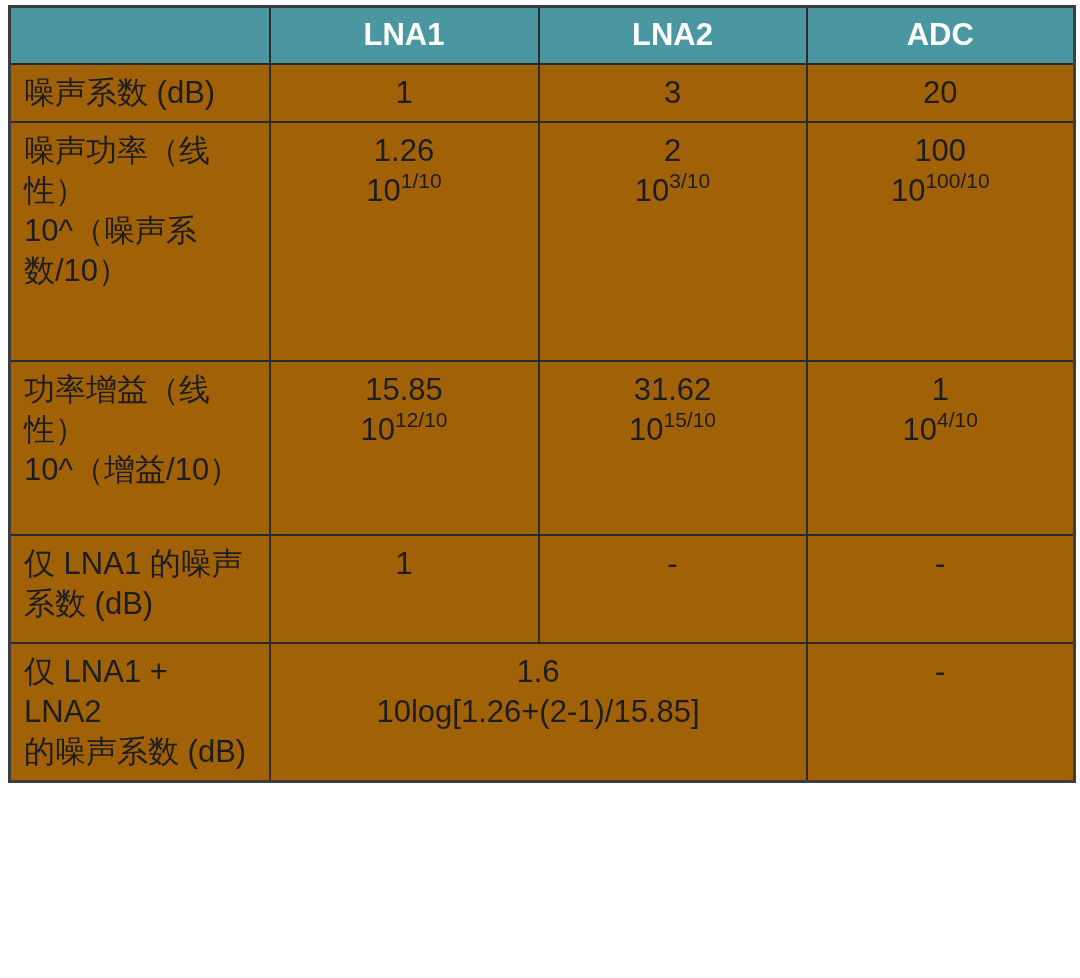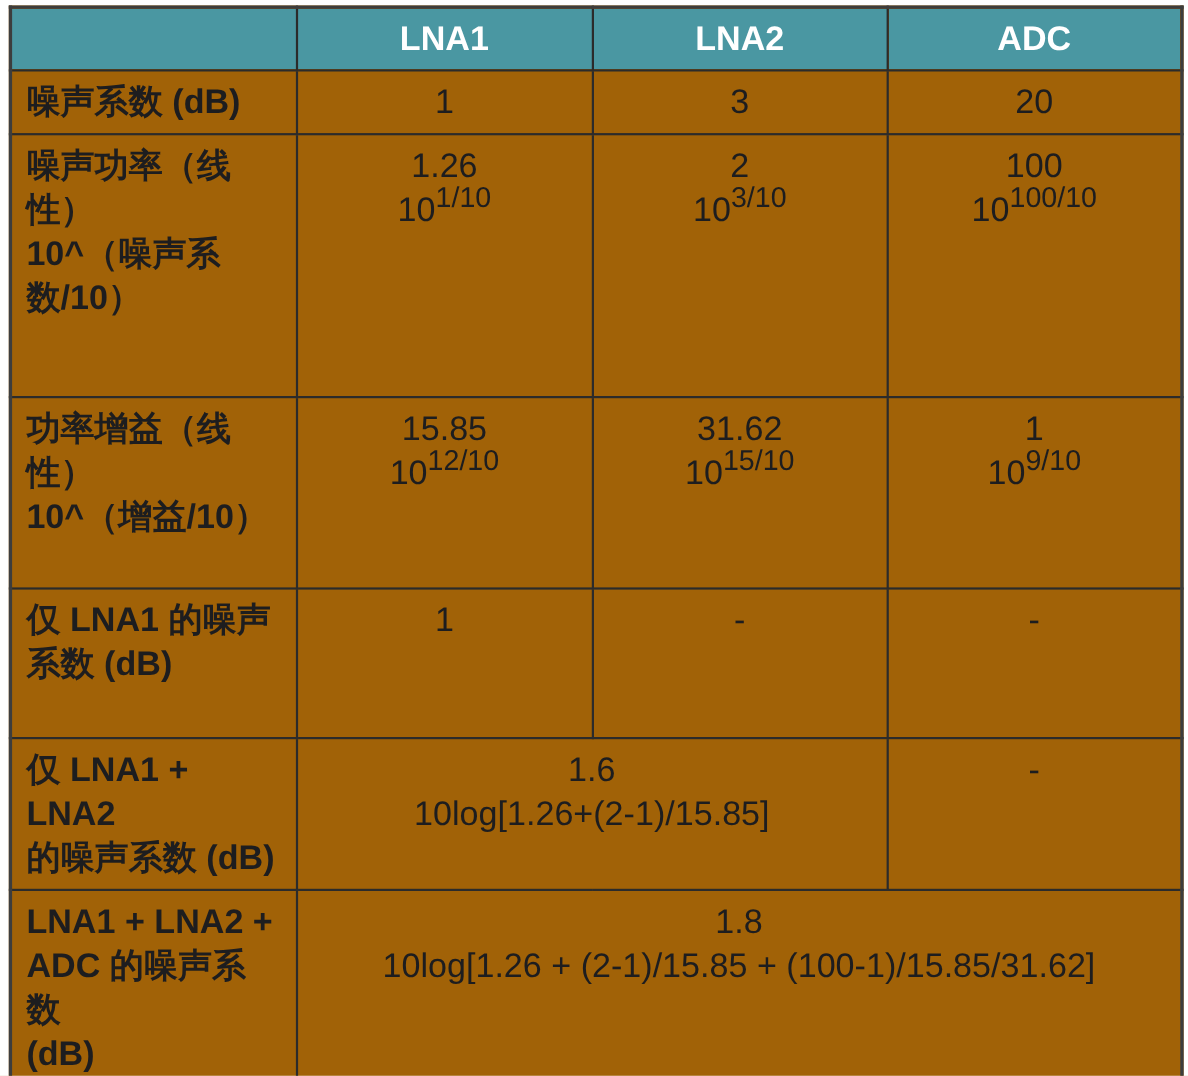--- a/index.html
+++ b/index.html
@@ -40,39 +40,38 @@
     color: #ffffff;
     font-weight: bold;
     text-align: center;
     vertical-align: middle;
     padding: 4px 6px;
   }
   td.label {
     text-align: left;
     padding: 8px 15px 8px 13px;
     white-space: pre-line;
-    font-weight: bold;
   }
   td.val {
     text-align: center;
     padding: 8px 6px;
   }
   sup.exp {
-    font-size: 26px;
+    font-size: 21px;
     line-height: 0;
     position: relative;
     top: -1px;
     vertical-align: super;
   }
   tr.r-head { height: 57px; }
   tr.r1 { height: 56px; }
   tr.r2 { height: 57px; }
   tr.r3 { height: 239px; }
   tr.r4 { height: 174px; }
-  tr.r5 { height: 136px; }
+  tr.r5 { height: 108px; }
   tr.r6 { height: 95px; }
   tr.r7 { height: 142px; }
   tr.r8 { height: 100px; }
 </style>
 </head>
 <body>
 
 <div class="page">
   <table class="nf-table">
     <colgroup>
@@ -121,43 +120,34 @@
         <td class="val">
           <div>15.85</div>
           <div><span>10</span><sup class="exp">12/10</sup></div>
         </td>
         <td class="val">
           <div>31.62</div>
           <div><span>10</span><sup class="exp">15/10</sup></div>
         </td>
         <td class="val">
           <div>1</div>
-          <div><span>10</span><sup class="exp">9/10</sup></div>
+          <div><span>10</span><sup class="exp">4/10</sup></div>
         </td>
       </tr>
       <tr class="r5">
         <td class="label">仅 LNA1 的噪声
 系数 (dB)</td>
         <td class="val">1</td>
         <td class="val">-</td>
         <td class="val">-</td>
       </tr>
       <tr class="r6">
         <td class="label">仅 LNA1 + LNA2
 的噪声系数 (dB)</td>
         <td class="val" colspan="2">
           <div>1.6</div>
           <div>10log[1.26+(2-1)/15.85]</div>
         </td>
         <td class="val">-</td>
       </tr>
-      <tr class="r7">
-        <td class="label">LNA1 + LNA2 +
-ADC 的噪声系数
-(dB)</td>
-        <td class="val" colspan="3">
-          <div>1.8</div>
-          <div>10log[1.26 + (2-1)/15.85 + (100-1)/15.85/31.62]</div>
-        </td>
-      </tr>
     </tbody>
   </table>
 </div>
 
 </body></html>

